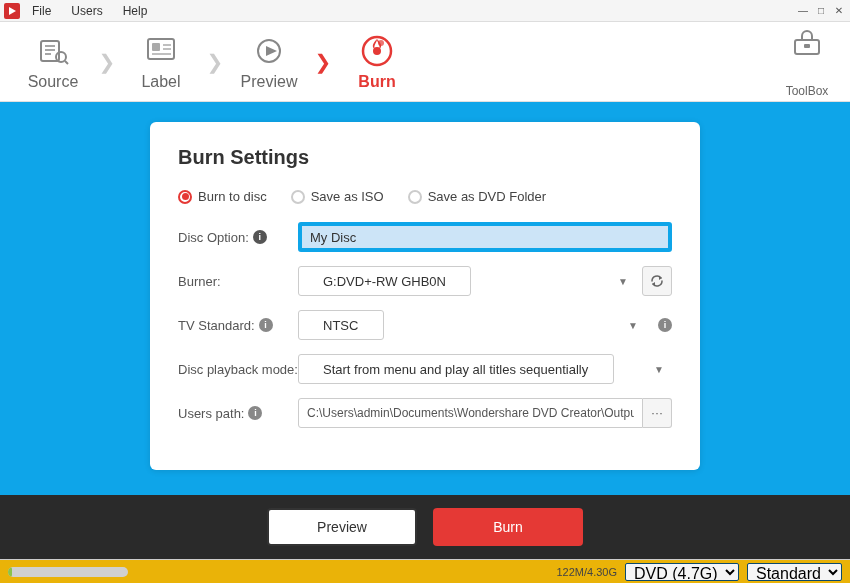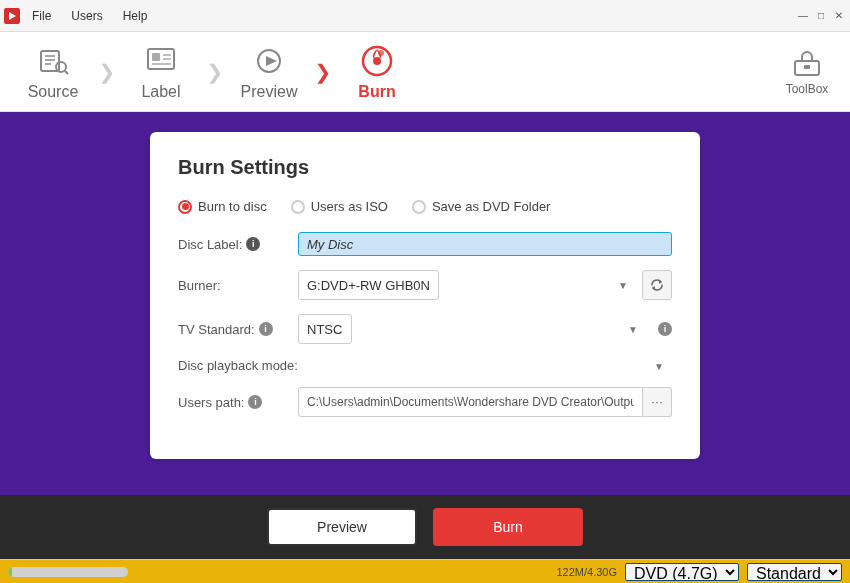--- a/index.html
+++ b/index.html
@@ -9,21 +9,21 @@
       background: #f0f0f0;
       width: 850px;
       height: 583px;
       overflow: hidden;
       display: flex;
       flex-direction: column;
     }
 
     
     .title-bar {
-      height: 32px;
+      height: 22px;
       background: #f5f5f5;
       display: flex;
       align-items: center;
       justify-content: space-between;
       padding: 0 4px;
       border-bottom: 1px solid #ddd;
     }
     .title-bar-logo {
       width: 16px;
       height: 16px;
@@ -109,32 +109,32 @@
       color: #ccc;
       font-size: 20px;
     }
     .nav-arrow.active-arrow { color: #e53935; }
 
     
     .toolbox-btn {
       display: flex;
       flex-direction: column;
       align-items: center;
-      justify-content: center;
+      justify-content: space-between;
       width: 70px;
       height: 72px;
       cursor: pointer;
       margin-left: auto;
     }
     .toolbox-btn .nav-label { font-size: 12px; color: #666; }
 
     
     .main-content {
       flex: 1;
-      background: #4c1d95;
+      background: #0ea5e9;
       display: flex;
       align-items: flex-start;
       justify-content: center;
       padding: 20px;
       overflow: auto;
     }
 
     .burn-settings-card {
       background: #fff;
       border-radius: 6px;
@@ -216,42 +216,41 @@
     }
     .info-icon.light {
       background: #888;
     }
 
     .form-control {
       flex: 1;
     }
     .text-input {
       width: 100%;
-      height: 24px;
-      border: 1px solid #0ea5e9;
+      height: 30px;
+      border: 4px solid #0ea5e9;
       border-radius: 3px;
       padding: 0 8px;
       font-size: 13px;
       background: #cce4f7;
       color: #333;
       outline: none;
-      font-style: italic;
     }
     .select-wrapper {
       position: relative;
       display: flex;
       align-items: center;
       gap: 6px;
     }
     .select-input {
       flex: 1;
       height: 30px;
       border: 1px solid #ccc;
       border-radius: 3px;
-      padding: 0 8px;
+      padding: 0 24px;
       font-size: 13px;
       background: #fff;
       color: #333;
       appearance: none;
       outline: none;
       cursor: pointer;
     }
     .select-arrow {
       position: absolute;
       right: 8px;
@@ -484,31 +483,31 @@
   <div class="burn-settings-card">
     <div class="card-title">Burn Settings</div>
 
     <div class="radio-group">
       <label class="radio-item">
         <div class="radio-circle checked"></div>
         <span>Burn to disc</span>
       </label>
       <label class="radio-item">
         <div class="radio-circle"></div>
-        <span>Users as ISO</span>
+        <span>Save as ISO</span>
       </label>
       <label class="radio-item">
         <div class="radio-circle"></div>
         <span>Save as DVD Folder</span>
       </label>
     </div>
 
     <div class="form-row">
       <div class="form-label">
-        <span>Disc Label:</span>
+        <span>Disc Option:</span>
         <div class="info-icon">i</div>
       </div>
       <div class="form-control">
         <input type="text" class="text-input" value="My Disc" style="">
       </div>
     </div>
 
     <div class="form-row">
       <div class="form-label">
         <span>Burner:</span>
@@ -551,20 +550,23 @@
         </div>
       </div>
     </div>
 
     <div class="form-row">
       <div class="form-label">
         <span>Disc playback mode:</span>
       </div>
       <div class="form-control">
         <div class="select-wrapper-outer">
+          <select class="select-input">
+            <option>Start from menu and play all titles sequentially</option>
+          </select>
           <span class="select-arrow">▼</span>
         </div>
       </div>
     </div>
 
     <div class="form-row">
       <div class="form-label">
         <span>Users path:</span>
         <div class="info-icon light">i</div>
       </div>

